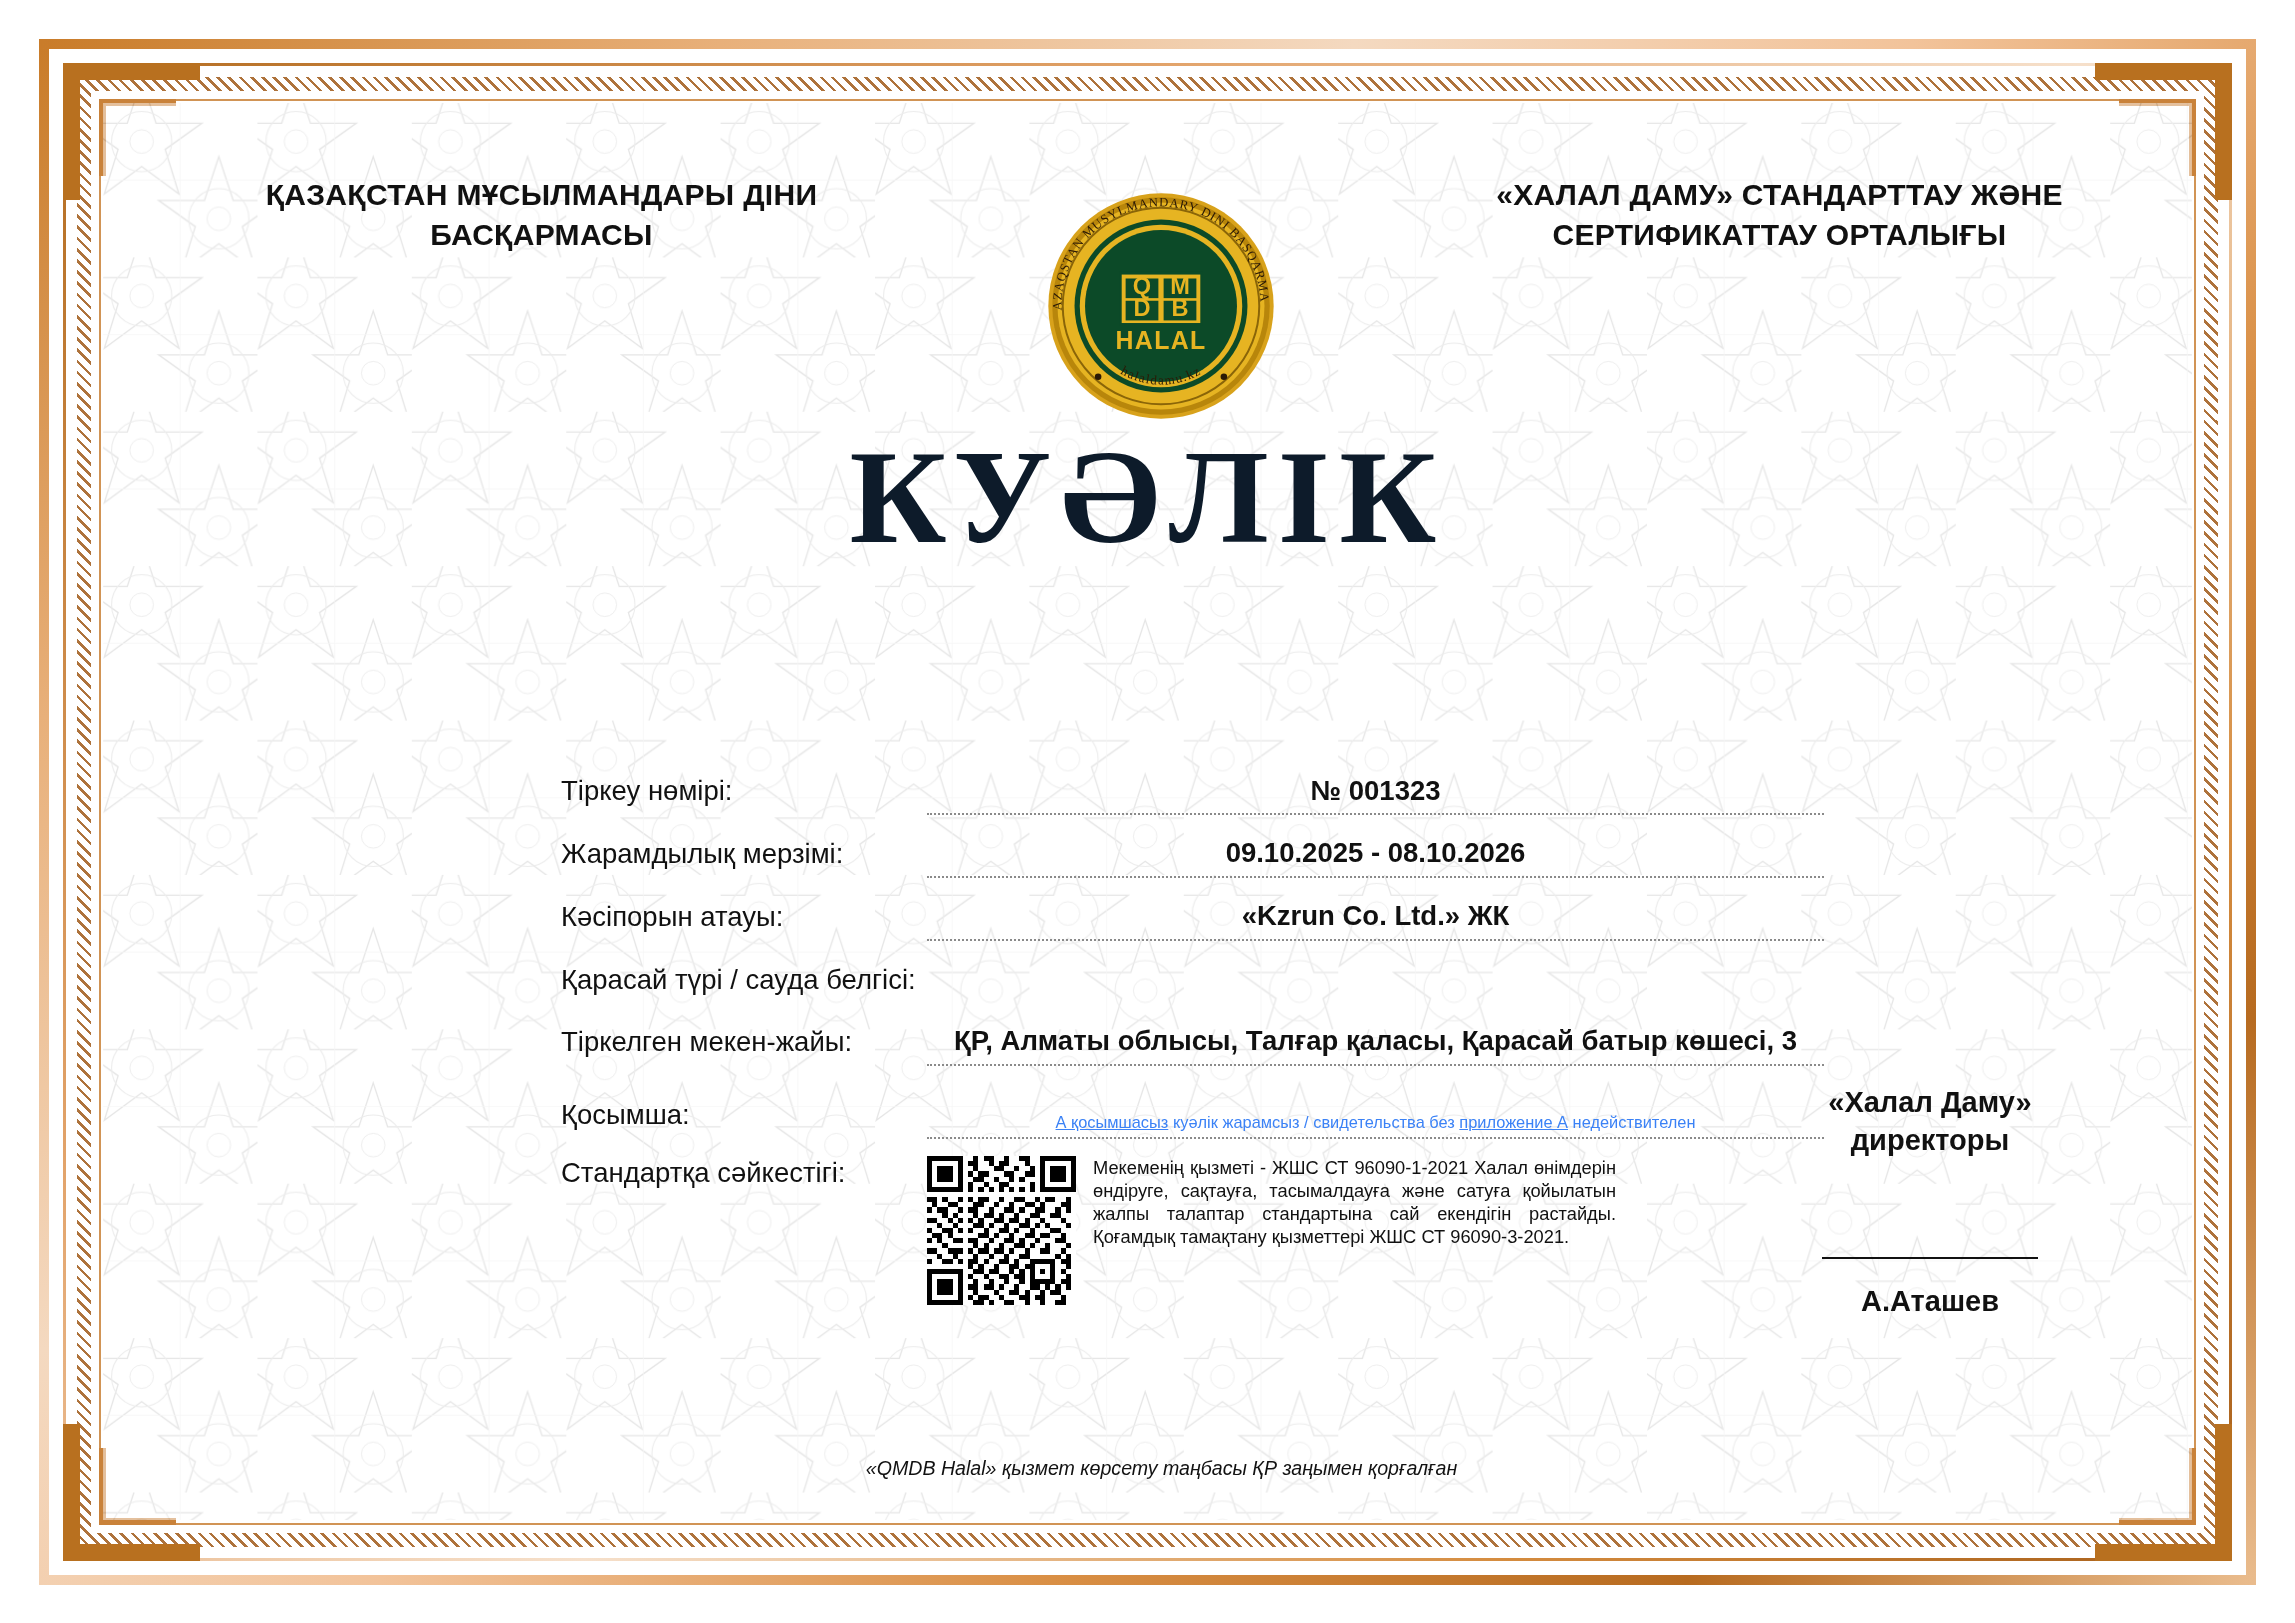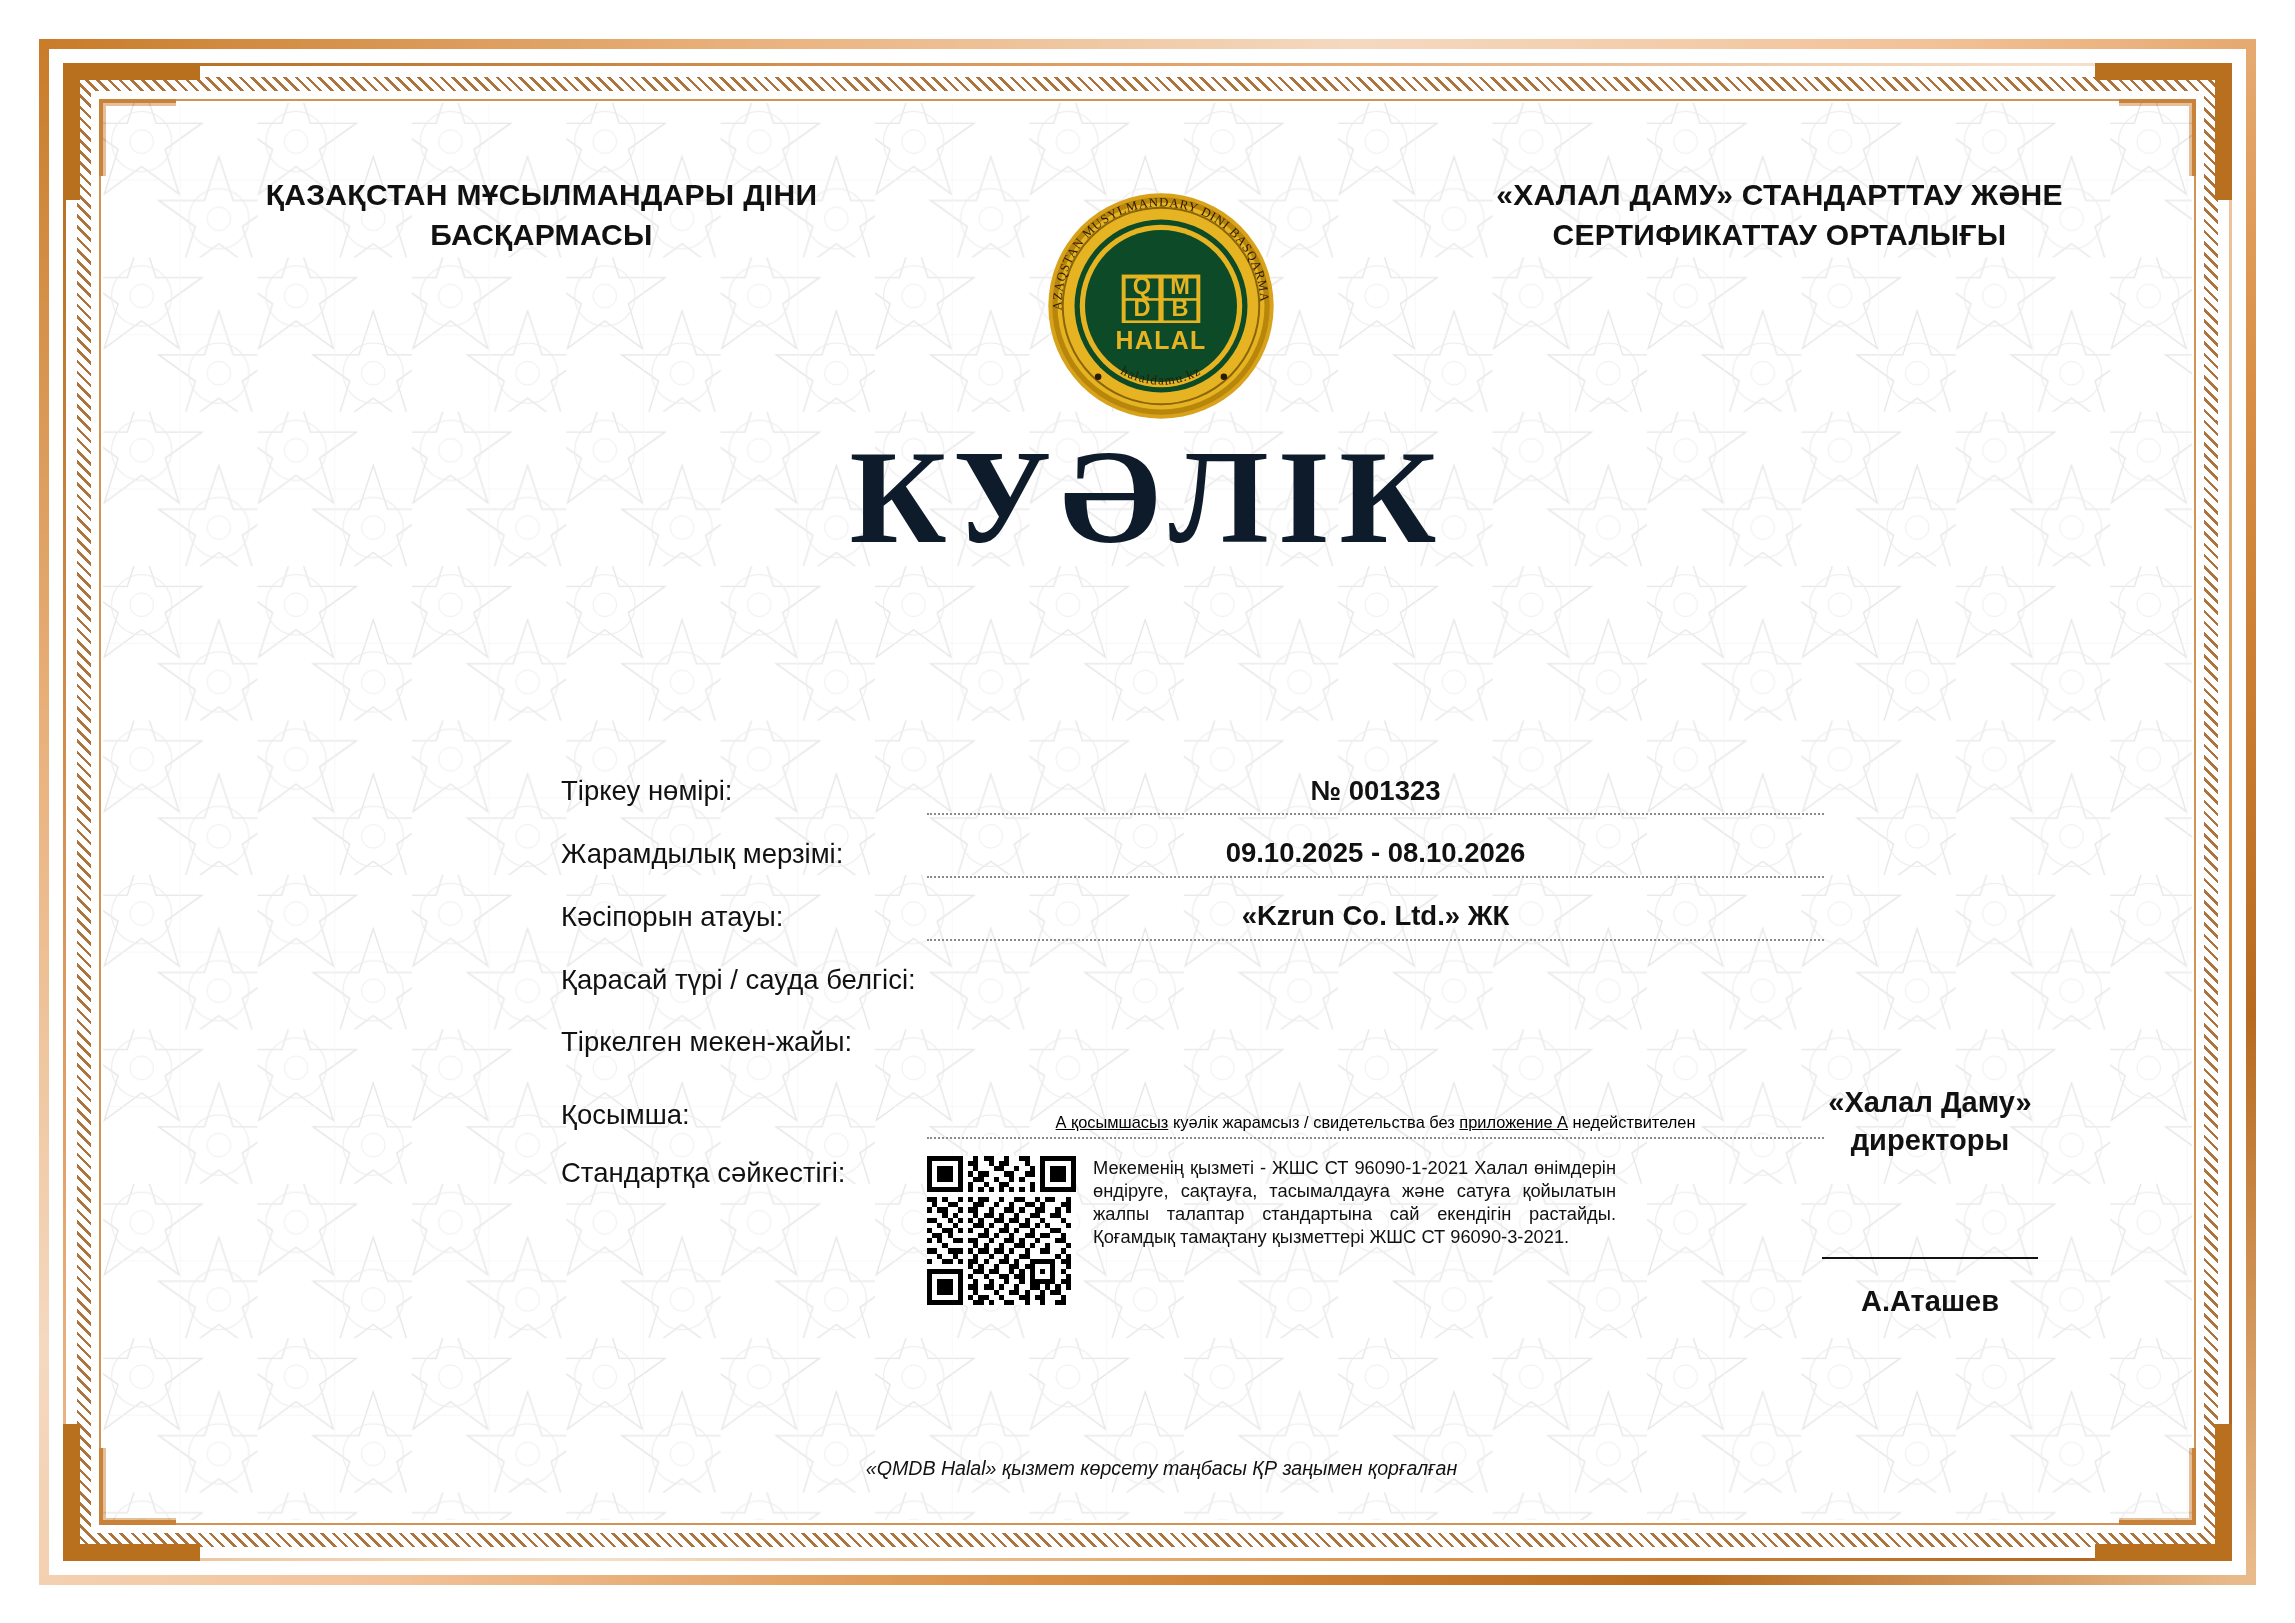--- a/index.html
+++ b/index.html
@@ -197,21 +197,21 @@
     line-height: 1.28;
     padding: 0 6.5px 5.2px 6.5px;
     border-bottom: 2px dotted #8a8a8a;
   }
   .field-value.twoline { line-height: 1.3; }
 
   .addendum-note {
     flex: 1 1 auto;
     text-align: center;
     font-size: 16.4px;
-    color: #000000;
+    color: #3b82f6;
     padding: 0 6.5px 3.9px 6.5px;
     border-bottom: 2px dotted #8a8a8a;
     line-height: 1.3;
   }
   .addendum-note .u { text-decoration: underline; }
 
   
   .standard-row {
     display: flex;
     align-items: flex-start;
@@ -391,20 +391,21 @@
         <div class="field-label">Кәсіпорын атауы:</div>
         <div class="field-value">«Kzrun Co. Ltd.» ЖК</div>
       </div>
 
       <div class="field-row">
         <div class="field-label">Қарасай түрі / сауда белгісі:</div>
       </div>
 
       <div class="field-row">
         <div class="field-label">Тіркелген мекен-жайы:</div>
+        <div class="field-value twoline">ҚР, Алматы облысы, Талғар қаласы, Қарасай батыр көшесі, 3</div>
       </div>
 
       <div class="field-row" style="margin-top:22px;">
         <div class="field-label">Қосымша:</div>
         <div class="addendum-note"><span class="u">А қосымшасыз</span><span> куәлік жарамсыз / свидетельства без </span><span class="u">приложение А</span><span> недействителен</span></div>
       </div>
 
       <div class="standard-row">
         <div class="field-label">Стандартқа сәйкестігі:</div>
         <div class="standard-body">

